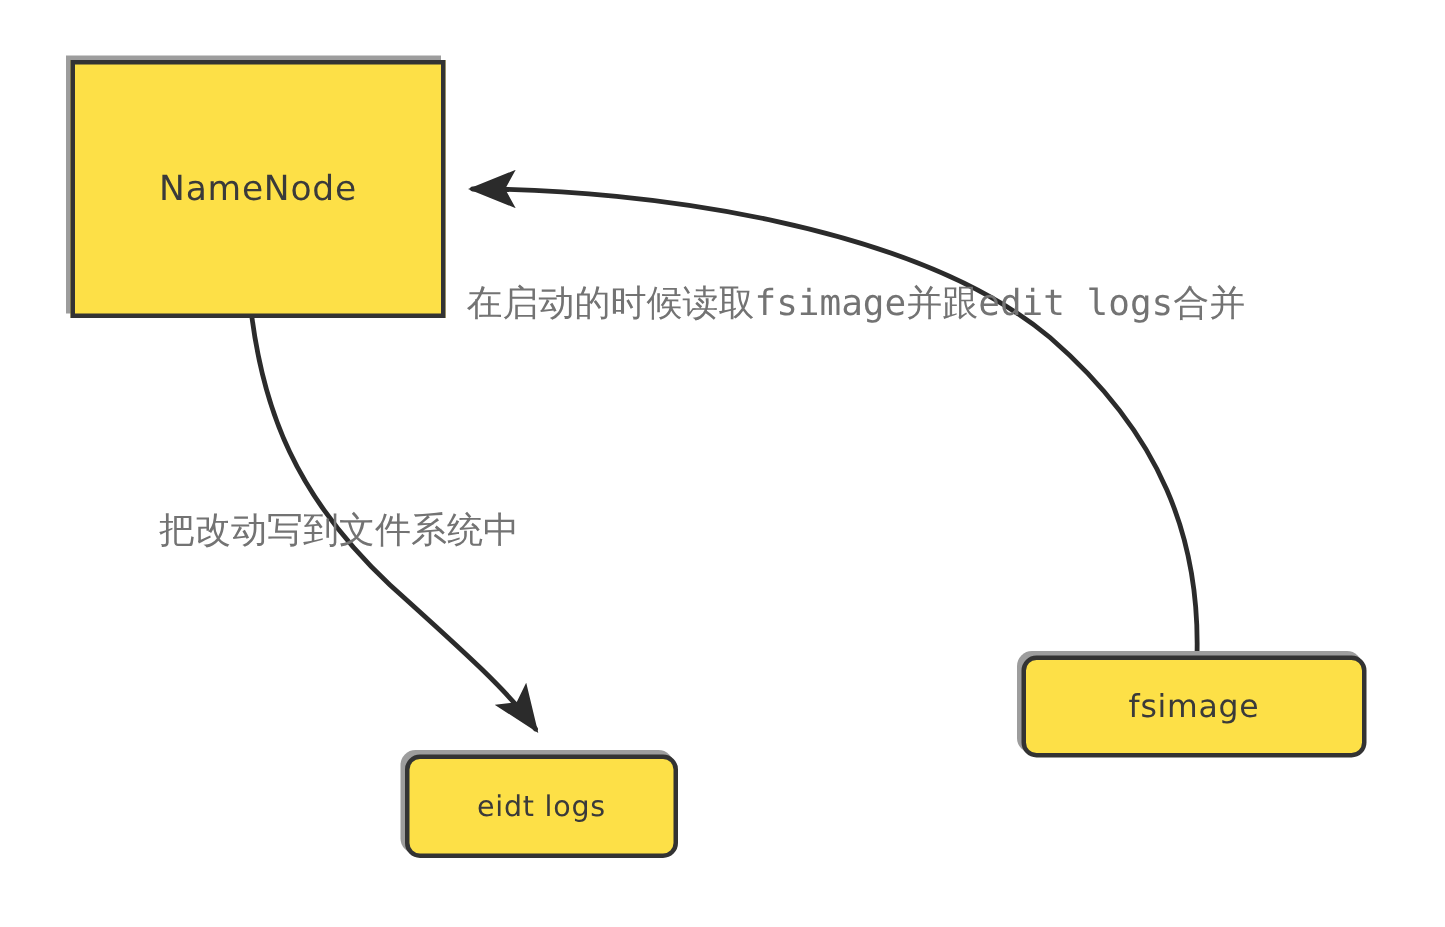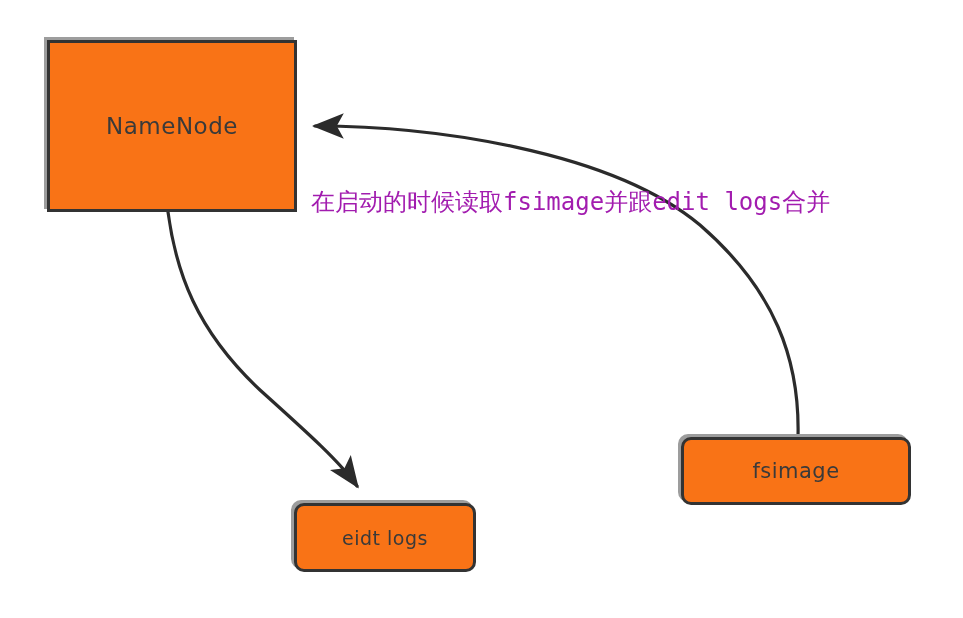--- a/index.html
+++ b/index.html
@@ -22,21 +22,21 @@
     position: absolute;
     left: 0;
     top: 0;
     width: 963px;
     height: 618px;
     pointer-events: none;
   }
   .node {
     position: absolute;
     box-sizing: border-box;
-    background: #f97316;
+    background: #fde047;
     border: 3px solid #333333;
     box-shadow: -3px -3px 0 0 #9d9d9d;
     display: flex;
     align-items: center;
     justify-content: center;
     color: #3a3a3a;
     font-family: "DejaVu Sans", sans-serif;
     letter-spacing: 0.5px;
   }
   .node.rounded {
@@ -48,33 +48,32 @@
     width: 250px;
     height: 172px;
     font-size: 23px;
   }
   #node-editlogs {
     left: 270px;
     top: 503px;
     width: 182px;
     height: 69px;
     font-size: 19px;
-    margin-left: 24px;
   }
   #node-fsimage {
     left: 681px;
     top: 437px;
     width: 230px;
     height: 68px;
     font-size: 21px;
   }
   .edge-label {
     position: absolute;
     white-space: nowrap;
-    color: #a21caf;
+    color: #737373;
     font-family: "DejaVu Sans Mono", monospace;
     font-size: 24px;
     line-height: 1;
   }
   #label-startup {
     left: 311px;
     top: 190px;
   }
   #label-writechanges {
     left: 106px;
@@ -105,14 +104,15 @@
   <div class="node rounded" id="node-editlogs">
     <span>eidt logs</span>
   </div>
 
   <div class="node rounded" id="node-fsimage">
     <span>fsimage</span>
   </div>
 
   <div class="edge-label" id="label-startup">在启动的时候读取fsimage并跟edit logs合并</div>
 
+  <div class="edge-label" id="label-writechanges">把改动写到文件系统中</div>
 
 </div>
 
 </body></html>

